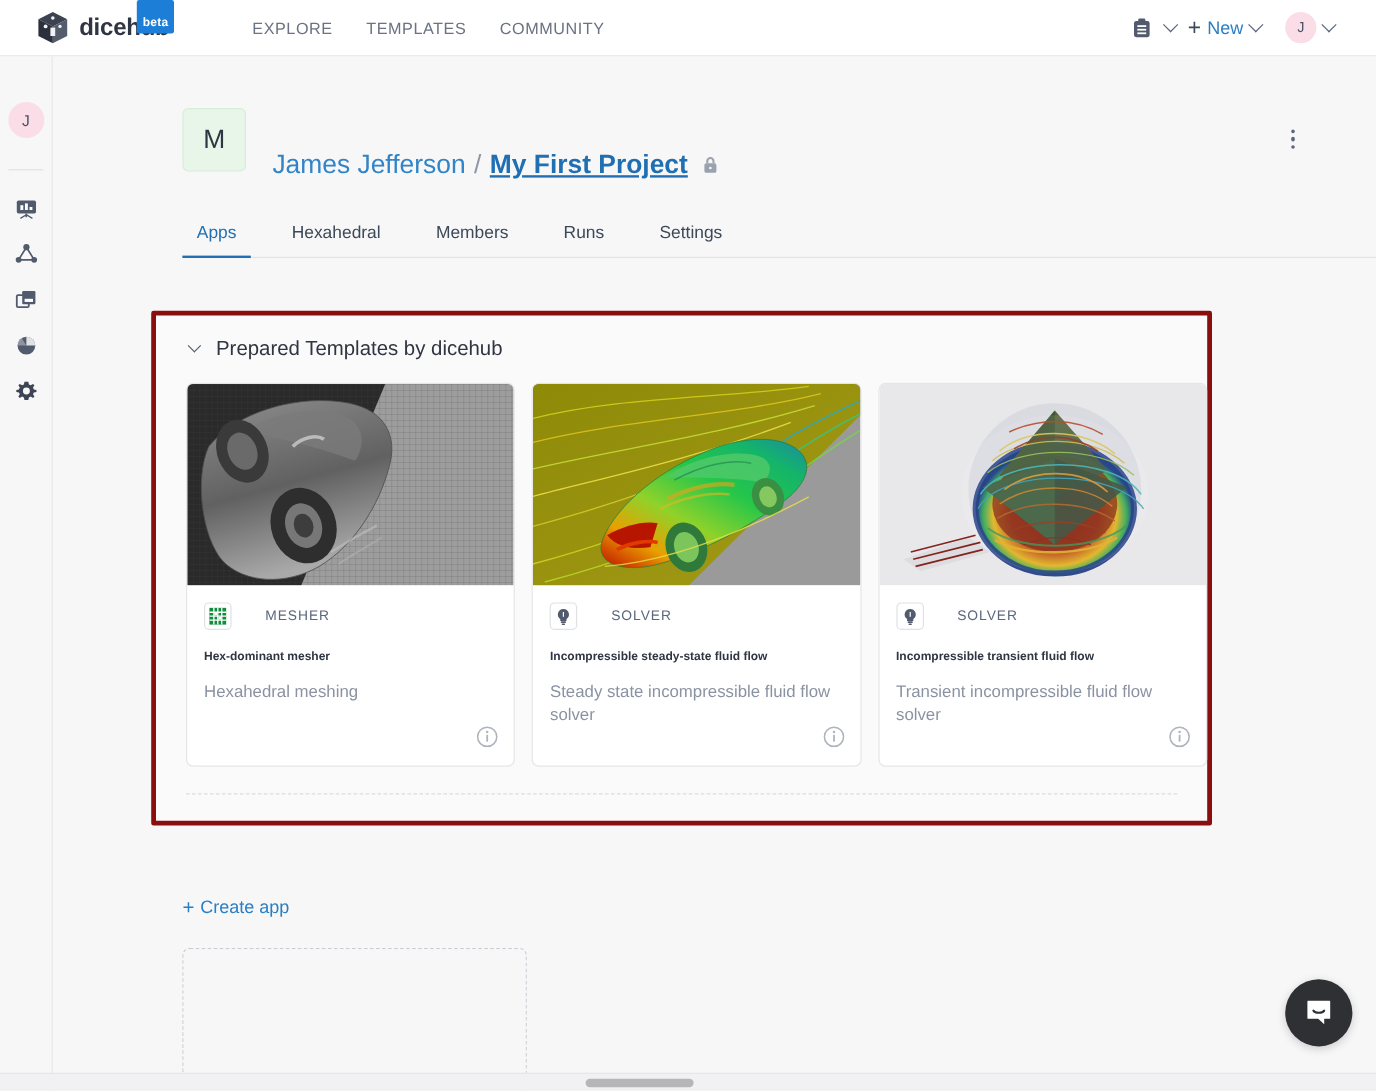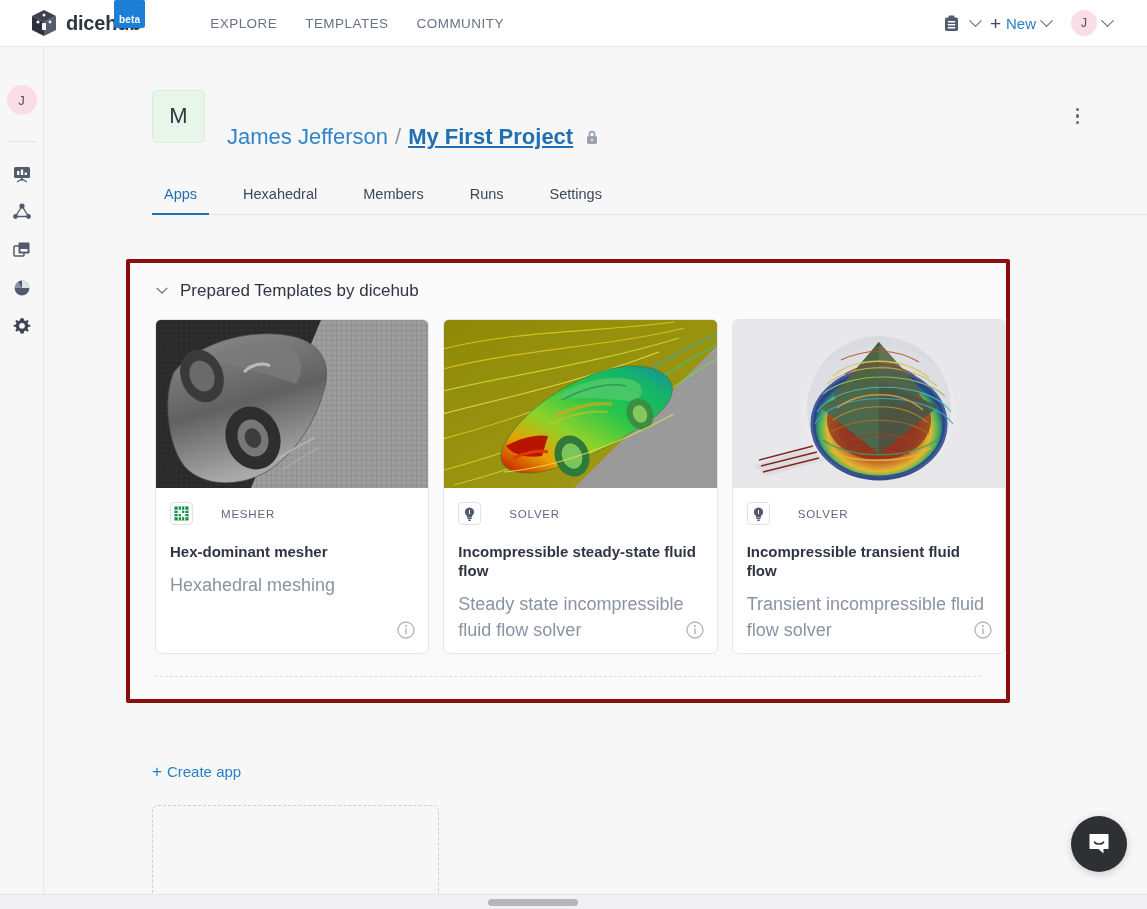--- a/index.html
+++ b/index.html
@@ -140,22 +140,22 @@
     cursor: pointer;
   }
   .thumb { width: 100%; height: 168px; position: relative; overflow: hidden; }
   .card-body { padding: 14px 14px 10px 14px; flex: 1; display: flex; flex-direction: column; position: relative; min-height: 150px; }
   .badge-row { display: flex; align-items: center; }
   .badge-icon {
     width: 23px; height: 23px; border: 1px solid #dfe1e5; border-radius: 4px;
     background: #fff; display: flex; align-items: center; justify-content: center;
   }
   .badge-text { font-size: 11.5px; color: #5c677d; letter-spacing: 0.8px; margin-left: 28px; }
-  .card-title { font-size: 15px; font-weight: bold; color: #2f3542; margin-top: 17px; line-height: 1.28; }
-  .card-desc { font-size: 18px; color: #8a93a2; margin-top: 12px; line-height: 1.4; }
+  .card-title { font-size: 10px; font-weight: bold; color: #2f3542; margin-top: 17px; line-height: 1.28; }
+  .card-desc { font-size: 14px; color: #8a93a2; margin-top: 12px; line-height: 1.4; }
   .info-icon { position: absolute; right: 13px; bottom: 10px; cursor: pointer; }
   .dashed-divider {
     margin: 22px 25px 0 25px; border-top: 1.5px dashed #dcdcdf; height: 0;
   }
 
   
   .create-row { margin: 60px 0 0 108px; display: flex; align-items: center; cursor: pointer; }
   .create-plus { color: #2a7fc4; font-size: 17px; margin-right: 5px; line-height: 1; }
   .create-label { color: #2a7fc4; font-size: 15px; }
   .ghost-card {

